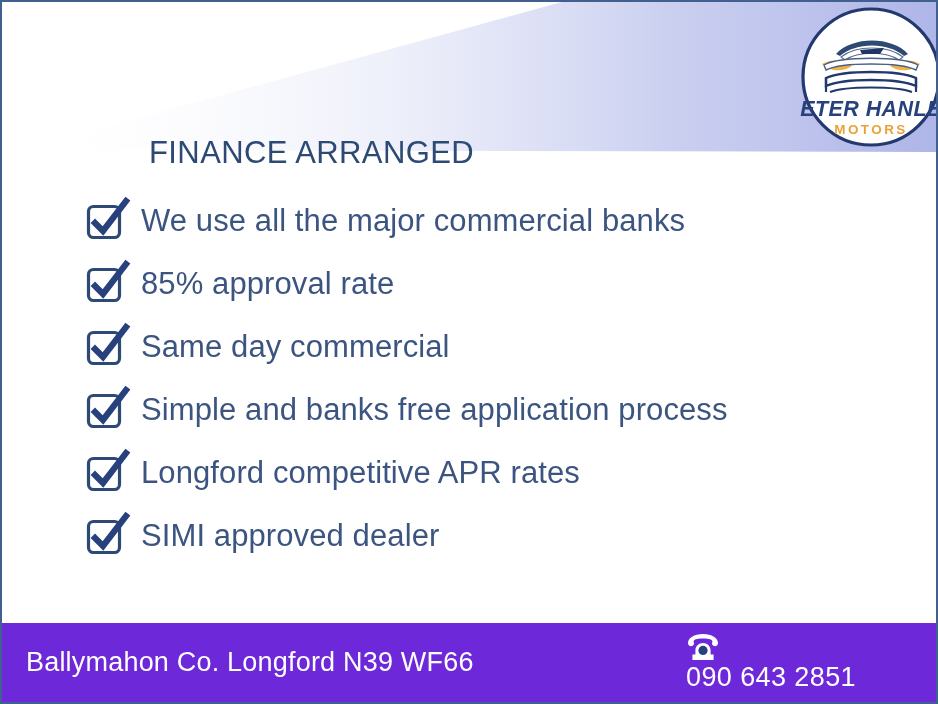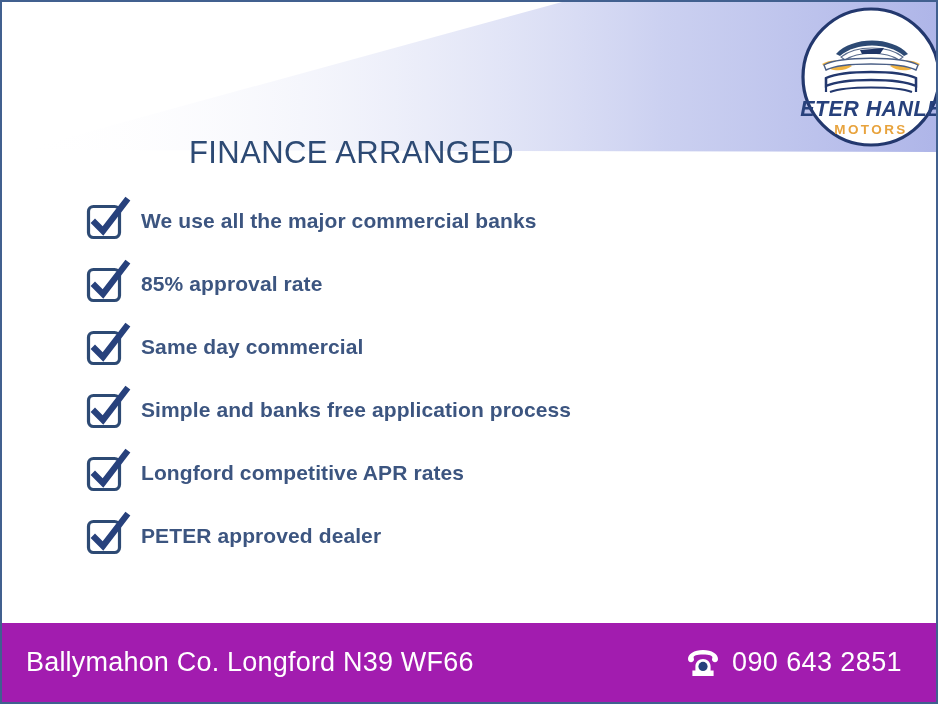--- a/index.html
+++ b/index.html
@@ -48,21 +48,20 @@
   
   .headline {
     position: absolute;
     left: 147px;
     top: 133px;
     font-size: 31px;
     letter-spacing: 0.4px;
     color: #2d4a74;
     font-weight: 400;
     white-space: nowrap;
-    margin-left: 40px;
   }
 
   
   .feature-list {
     position: absolute;
     left: 81px;
     top: 186px;
     width: 840px;
   }
   .feature-row {
@@ -72,55 +71,56 @@
   }
   .check-box {
     flex: 0 0 auto;
     width: 48px;
     height: 48px;
     margin-right: 10px;
     position: relative;
   }
   .check-box svg { display: block; }
   .feature-text {
-    font-size: 21px;
+    font-size: 31px;
     color: #3c5580;
-    font-weight: 700;
+    font-weight: 400;
     white-space: nowrap;
     letter-spacing: 0.1px;
     line-height: 1;
     position: relative;
     top: 1px;
   }
 
   
   .footer-bar {
     position: absolute;
     left: 0;
     right: 0;
     bottom: 0;
     height: 79px;
-    background: #a21caf;
+    background: #6d28d9;
     display: flex;
     align-items: center;
   }
   .footer-address {
     position: absolute;
     left: 24px;
     font-size: 27px;
     color: #ffffff;
     letter-spacing: 0.2px;
     white-space: nowrap;
   }
   .footer-phone {
     position: absolute;
     left: 684px;
     display: flex;
-    align-items: flex-end;
-    white-space: nowrap;
+    align-items: flex-start;
+    white-space: nowrap;
+    flex-direction: column;
   }
   .phone-icon {
     width: 34px;
     height: 30px;
     margin-right: 12px;
     display: block;
   }
   .footer-phone-number {
     font-size: 27px;
     color: #ffffff;
@@ -223,21 +223,21 @@
       <span class="feature-text">Longford competitive APR rates</span>
     </div>
 
     <div class="feature-row">
       <span class="check-box">
         <svg viewBox="0 0 48 48" width="48" height="48">
           <rect x="5.5" y="10.5" width="31" height="31" rx="5" ry="5" fill="none" stroke="#2d4a74" stroke-width="3.2"></rect>
           <path d="M12 27 L 20 35 L 43 5" fill="none" stroke="#27417c" stroke-width="6.2" stroke-linecap="square" stroke-linejoin="miter"></path>
         </svg>
       </span>
-      <span class="feature-text">PETER approved dealer</span>
+      <span class="feature-text">SIMI approved dealer</span>
     </div>
 
   </div>
 
   <div class="footer-bar">
     <div class="footer-address">Ballymahon Co. Longford N39 WF66</div>
 
     <div class="footer-phone">
       <svg class="phone-icon" viewBox="0 0 34 30">
         <path d="M17 2 C 8 2, 2 6, 2 11 C 2 13, 3.2 14.2, 5 14.2 C 6.8 14.2, 8 13.1, 8 11.6

